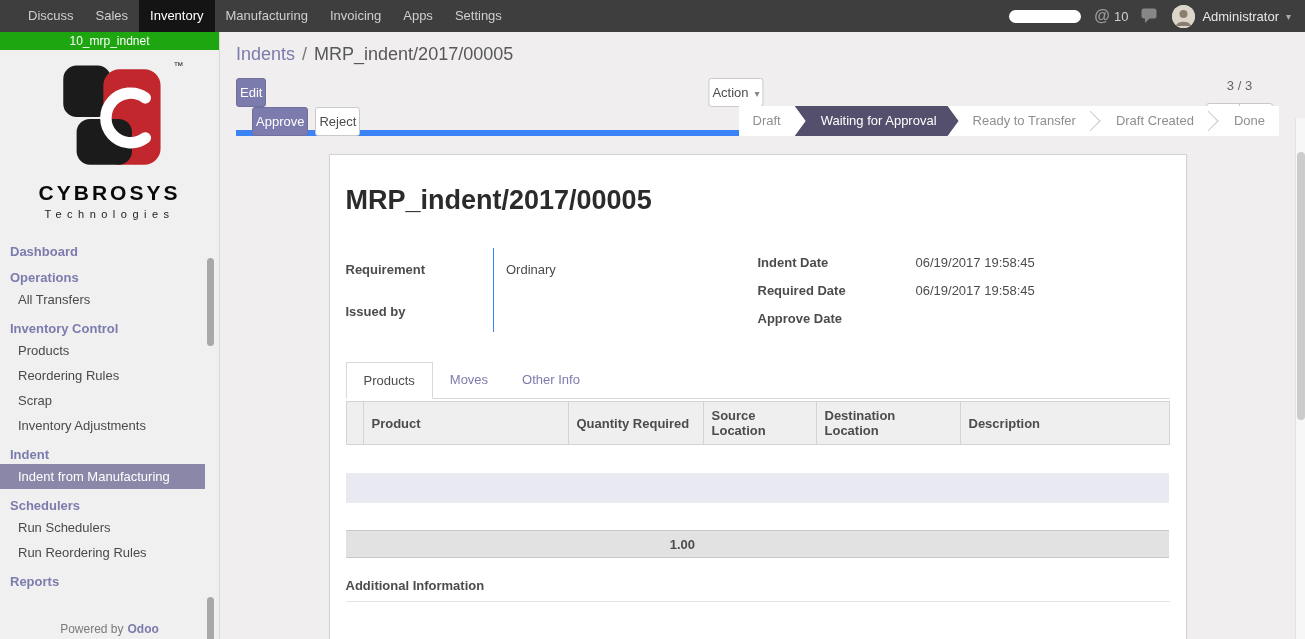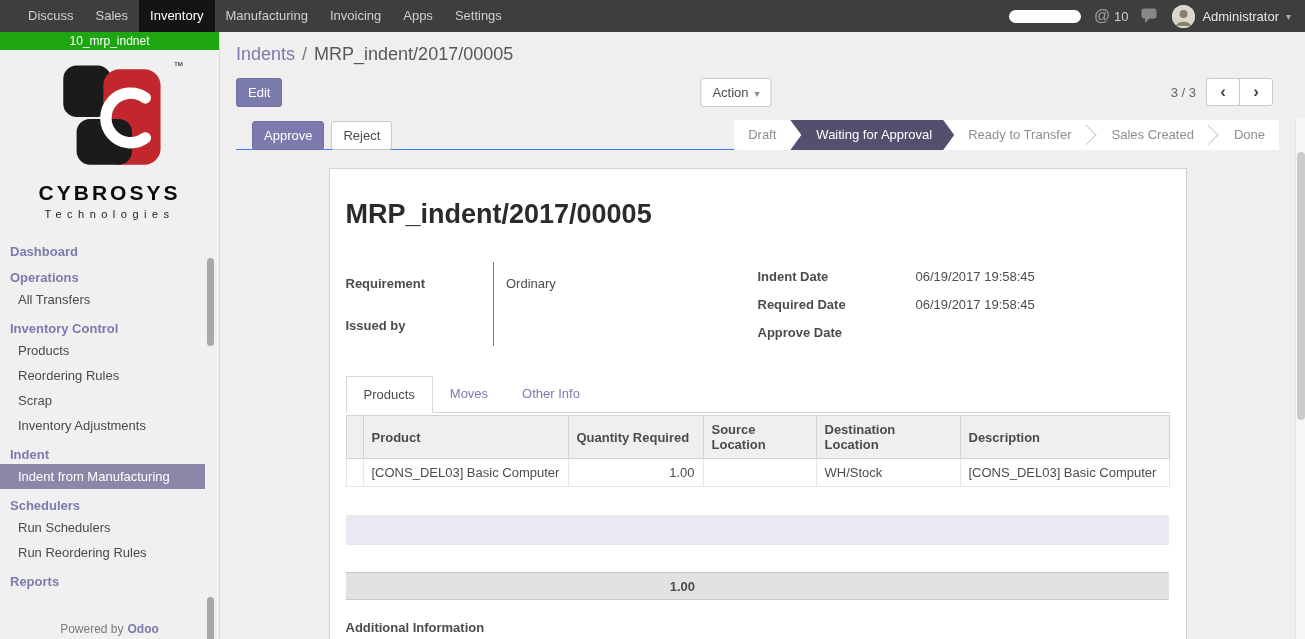--- a/index.html
+++ b/index.html
@@ -42,32 +42,32 @@
   .sb-thumb-2 { bottom:0; height:42px; border-radius:4px 4px 0 0; }
 
   
   .main { position:absolute; top:32px; left:220px; right:0; bottom:0; background:#f0eeee; overflow:hidden; padding-right:10px; }
   .control-panel { padding:10px 16px 0; }
   .breadcrumb { font-size:18px; line-height:24px; }
   .bc-link { color:#7c7bad; cursor:pointer; }
   .bc-sep { color:#777; padding:0 7px; }
   .bc-current { color:#585858; }
   .cp-row { position:relative; margin-top:12px; height:28px; }
-  .btn { display:inline-block; font-size:13px; line-height:1; padding:7px 11px; border-radius:3px; cursor:pointer; border:1px solid transparent; }
+  .btn { display:inline-block; font-size:13px; line-height:1; padding:7px 3px; border-radius:3px; cursor:pointer; border:1px solid transparent; }
   .btn-primary { background:#7c7bad; border-color:#706f9e; color:#fff; }
   .btn-default { background:#fff; border-color:#c9c9c9; color:#4c4c4c; }
   .action-btn { position:absolute; left:500px; transform:translateX(-50%); top:0; }
   .action-btn .dd-caret { color:#888; font-size:10px; margin-left:6px; }
-  .pager { position:absolute; right:6px; top:0; display:flex; align-items:center; gap:10px; height:28px; }
+  .pager { position:absolute; right:6px; top:0; display:flex; align-items:center; gap:10px; height:28px;flex-direction:column; }
   .pager-count { color:#666; font-size:13px; }
   .pager-btns { display:flex; }
   .pager-btn { width:34px; height:28px; background:#fff; border:1px solid #c9c9c9; color:#444; font-size:17px; font-weight:bold; text-align:center; line-height:26px; cursor:pointer; }
   .pager-btn.prev { border-radius:3px 0 0 3px; }
   .pager-btn.next { border-radius:0 3px 3px 0; margin-left:-1px; }
-  .status-row { position:relative; margin-top:14px; height:30px; border-bottom:1px solid #3b82f6; padding-left:16px; }
+  .status-row { position:relative; margin-top:0; height:30px; border-bottom:6px solid #3b82f6; padding-left:16px; }
   .status-buttons { display:flex; gap:7px; align-items:center; height:30px; }
   .pipeline { position:absolute; right:0; top:0; height:30px; display:flex; background:#fff; font-size:13px; }
   .state { line-height:30px; padding:0 14px; color:#8f8f8f; white-space:nowrap; cursor:pointer; }
   .state.active { background:#534f6d; color:#fff; padding:0 22px 0 26px;
     clip-path:polygon(0 0, calc(100% - 11px) 0, 100% 50%, calc(100% - 11px) 100%, 0 100%, 11px 50%); }
   .chev { width:12px; position:relative; overflow:hidden; }
   .chev::before { content:""; position:absolute; width:21px; height:21px; top:4px; left:-16px;
     border-top:1px solid #c8c8c8; border-right:1px solid #c8c8c8; transform:rotate(45deg); }
 
   
@@ -193,21 +193,21 @@
     <div class="status-row">
       <div class="status-buttons">
         <span class="btn btn-primary">Approve</span>
         <span class="btn btn-default">Reject</span>
       </div>
       <div class="pipeline">
         <div class="state">Draft</div>
         <div class="state active">Waiting for Approval</div>
         <div class="state">Ready to Transfer</div>
         <div class="chev"></div>
-        <div class="state">Sales Created</div>
+        <div class="state">Draft Created</div>
         <div class="chev"></div>
         <div class="state">Done</div>
       </div>
     </div>
   </div>
 
   <div class="sheet">
     <div class="sheet-title">MRP_indent/2017/00005</div>
     <div class="groups">
       <table class="o-group left">
@@ -259,28 +259,20 @@
         <tr>
           <th></th>
           <th>Product</th>
           <th>Quantity Required</th>
           <th>Source Location</th>
           <th>Destination Location</th>
           <th>Description</th>
         </tr>
       </thead>
       <tbody>
-        <tr>
-          <td class="cell"></td>
-          <td class="cell">[CONS_DEL03] Basic Computer</td>
-          <td class="cell num">1.00</td>
-          <td class="cell"></td>
-          <td class="cell">WH/Stock</td>
-          <td class="cell">[CONS_DEL03] Basic Computer</td>
-        </tr>
         <tr class="row-spacer">
             <td colspan="6"></td>
           </tr>
         <tr class="row-stripe">
             <td colspan="6"></td>
           </tr>
         <tr class="row-spacer">
             <td colspan="6"></td>
           </tr>
         <tr class="row-foot">

